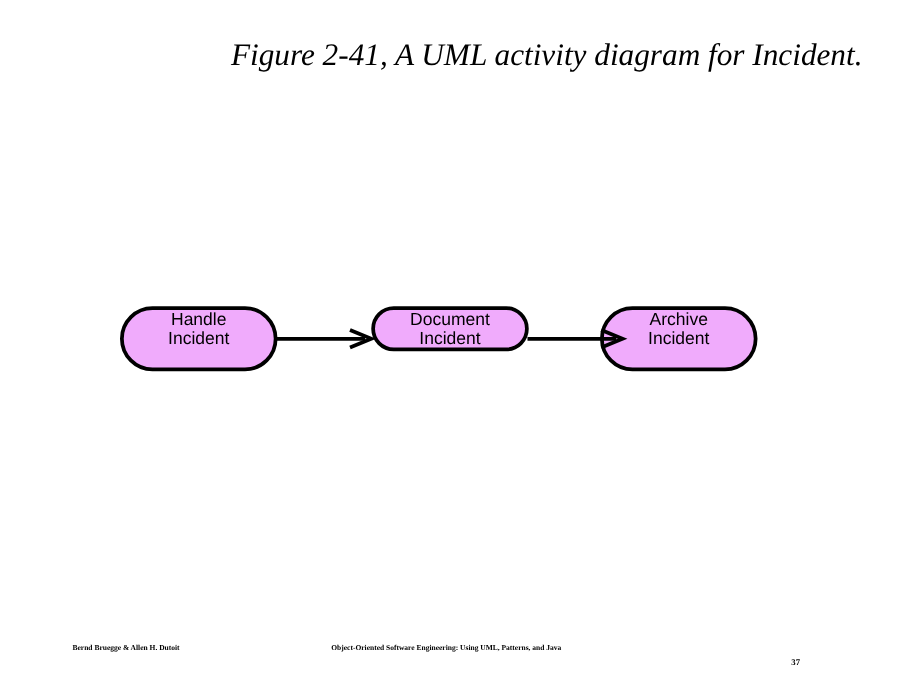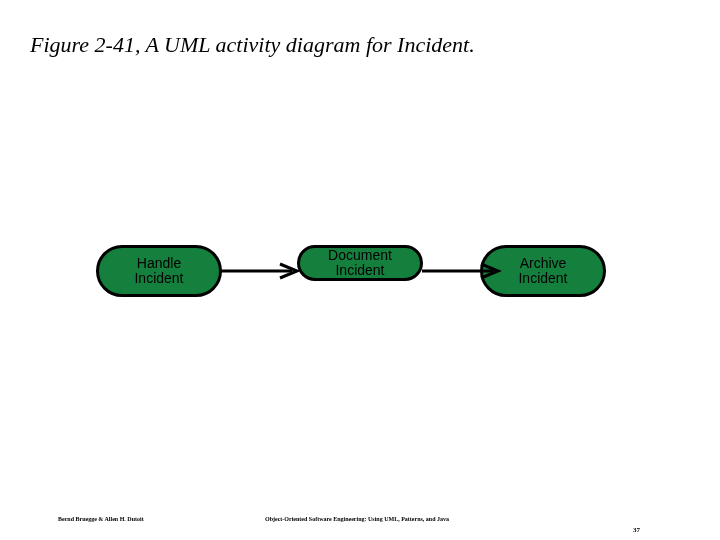--- a/index.html
+++ b/index.html
@@ -17,48 +17,48 @@
     overflow: hidden;
     font-family: "Liberation Sans", sans-serif;
   }
 
   
   #slide-title {
     position: absolute;
     left: 30px;
     top: 30px;
     width: 660px;
-    text-align: left;
+    text-align: right;
     font-family: "Liberation Serif", serif;
     font-style: italic;
     font-weight: normal;
-    font-size: 22px;
+    font-size: 25px;
     line-height: 30px;
     color: #000000;
     letter-spacing: 0px;
     white-space: nowrap;
   }
 
   
   #diagram {
     position: absolute;
     left: 0;
     top: 0;
     width: 720px;
     height: 540px;
   }
 
   .activity-node {
     position: absolute;
     box-sizing: border-box;
-    background: #15803d;
+    background: #f0abfc;
     border: 3px solid #000000;
     border-radius: 999px;
     display: flex;
-    align-items: center;
+    align-items: flex-start;
     justify-content: center;
   }
 
   .activity-label {
     font-family: "Liberation Sans", sans-serif;
     font-size: 14px;
     line-height: 15px;
     color: #000000;
     text-align: center;
     white-space: pre-line;

